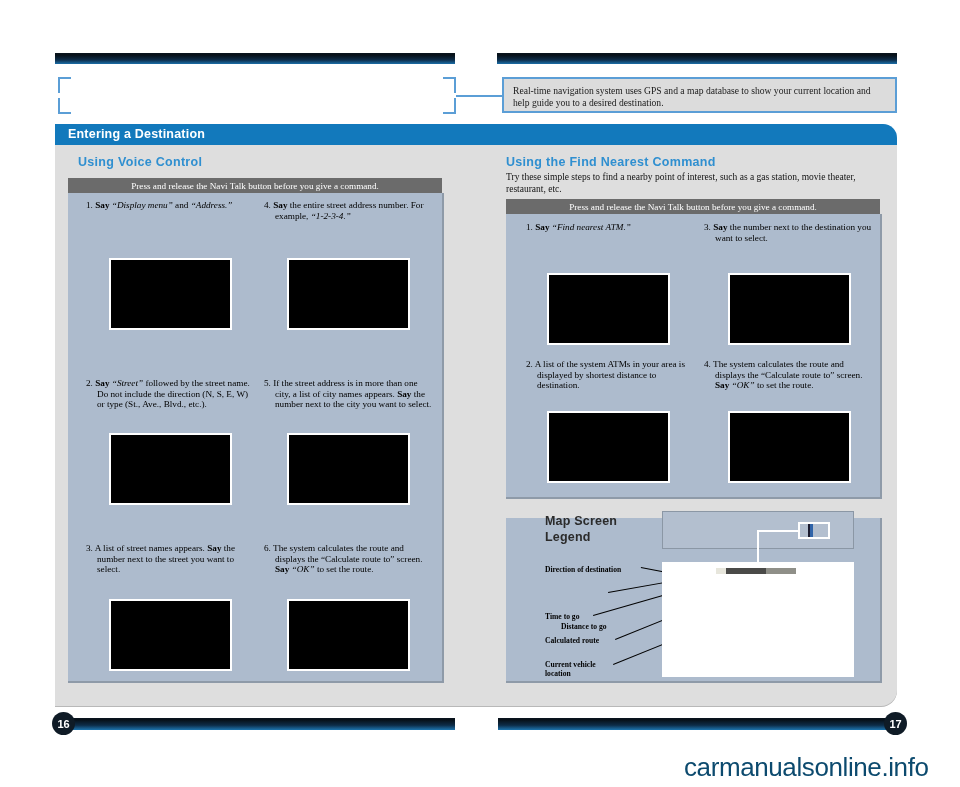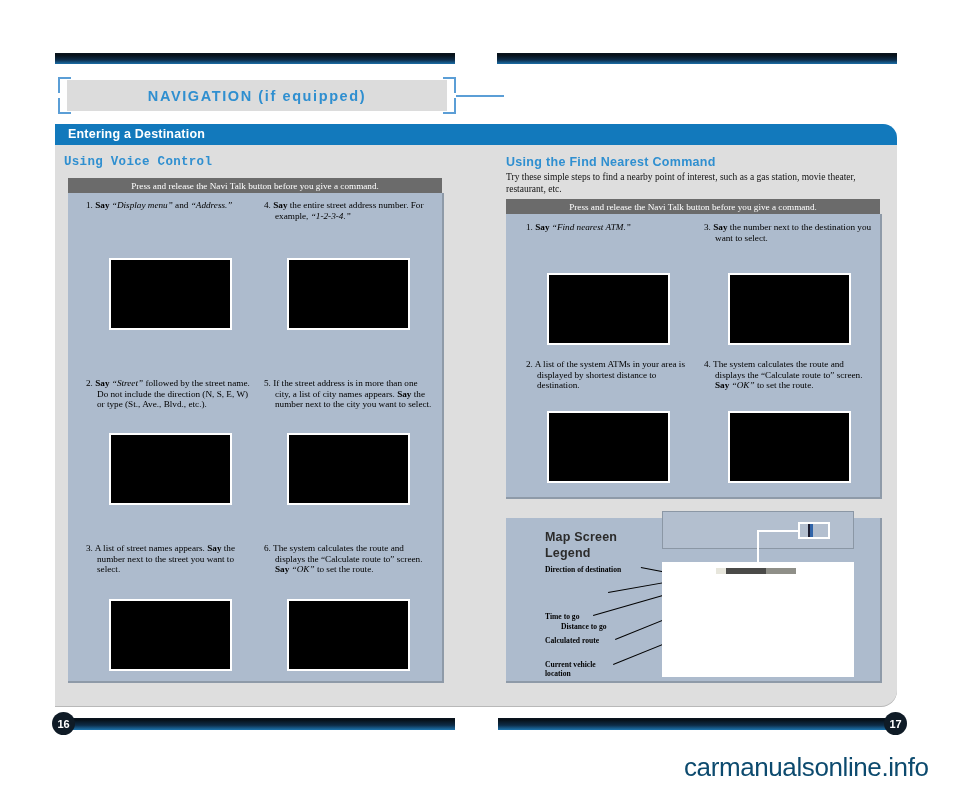--- a/index.html
+++ b/index.html
@@ -161,35 +161,35 @@
 <div class="page">
 
   <div class="toprule left"></div>
   <div class="toprule right"></div>
 
   <div class="titlewrap">
     <div class="brk tl"></div>
     <div class="brk bl"></div>
     <div class="brk tr"></div>
     <div class="brk br"></div>
-    <div class="titlebox">
-      <span>NAVIGATION (if equipped)</span>
-    </div>
   </div>
   <div class="connector"></div>
 
+  <div class="descbox">
+    <p>Real-time navigation system uses GPS and a map database to show your current location and help guide you to a desired destination.</p>
+  </div>
 
   <div class="panel">
     <div class="panel-bar">
       <span>Entering a Destination</span>
     </div>
 
     <div class="panel-inner">
 
-      <div class="sec-title" style="left:9px;top:10px;font-family:Liberation Mono, monospace;">Using Voice Control</div>
+      <div class="sec-title" style="left:23px;top:10px;">Using Voice Control</div>
 
       <div class="greybar" style="left:13px;top:33px;width:374px;">
         <span>Press and release the Navi Talk button before you give a command.</span>
       </div>
 
       <div class="steel" style="left:13px;top:48px;width:374px;height:488px;"></div>
 
       <div class="step" style="left:31px;top:55px;width:160px;">
         <span class="body"><span class="num">1.</span> <span class="richtext"><b>Say</b> <i>“Display menu”</i> and <i>“Address.”</i></span></span>
       </div>
@@ -246,21 +246,21 @@
         <span class="body"><span class="num">4.</span> <span class="richtext">The system calculates the route and displays the “Calculate route to” screen. <b>Say</b> <i>“OK”</i> to set the route.</span></span>
       </div>
 
       <div class="shot" style="left:492px;top:266px;width:123px;height:72px;"></div>
       <div class="shot" style="left:673px;top:266px;width:123px;height:72px;"></div>
 
       <div class="steel" style="left:451px;top:373px;width:374px;height:163px;"></div>
     </div>
   </div>
 
-  <div class="legend-title" style="left:545px;top:513px;margin-top:16px;">
+  <div class="legend-title" style="left:545px;top:513px;">
     <div>Map Screen</div>
     <div>Legend</div>
   </div>
 
   <div class="legend-label" style="left:545px;top:565px;width:120px;">Direction of destination</div>
   <div class="legend-label" style="left:545px;top:622px;width:120px;padding-left:16px;">Distance to go</div>
   <div class="legend-label" style="left:545px;top:612px;width:120px;">Time to go</div>
   <div class="legend-label" style="left:545px;top:636px;width:120px;">Calculated route</div>
   <div class="legend-label" style="left:545px;top:660px;width:78px;">Current vehicle location</div>
 

